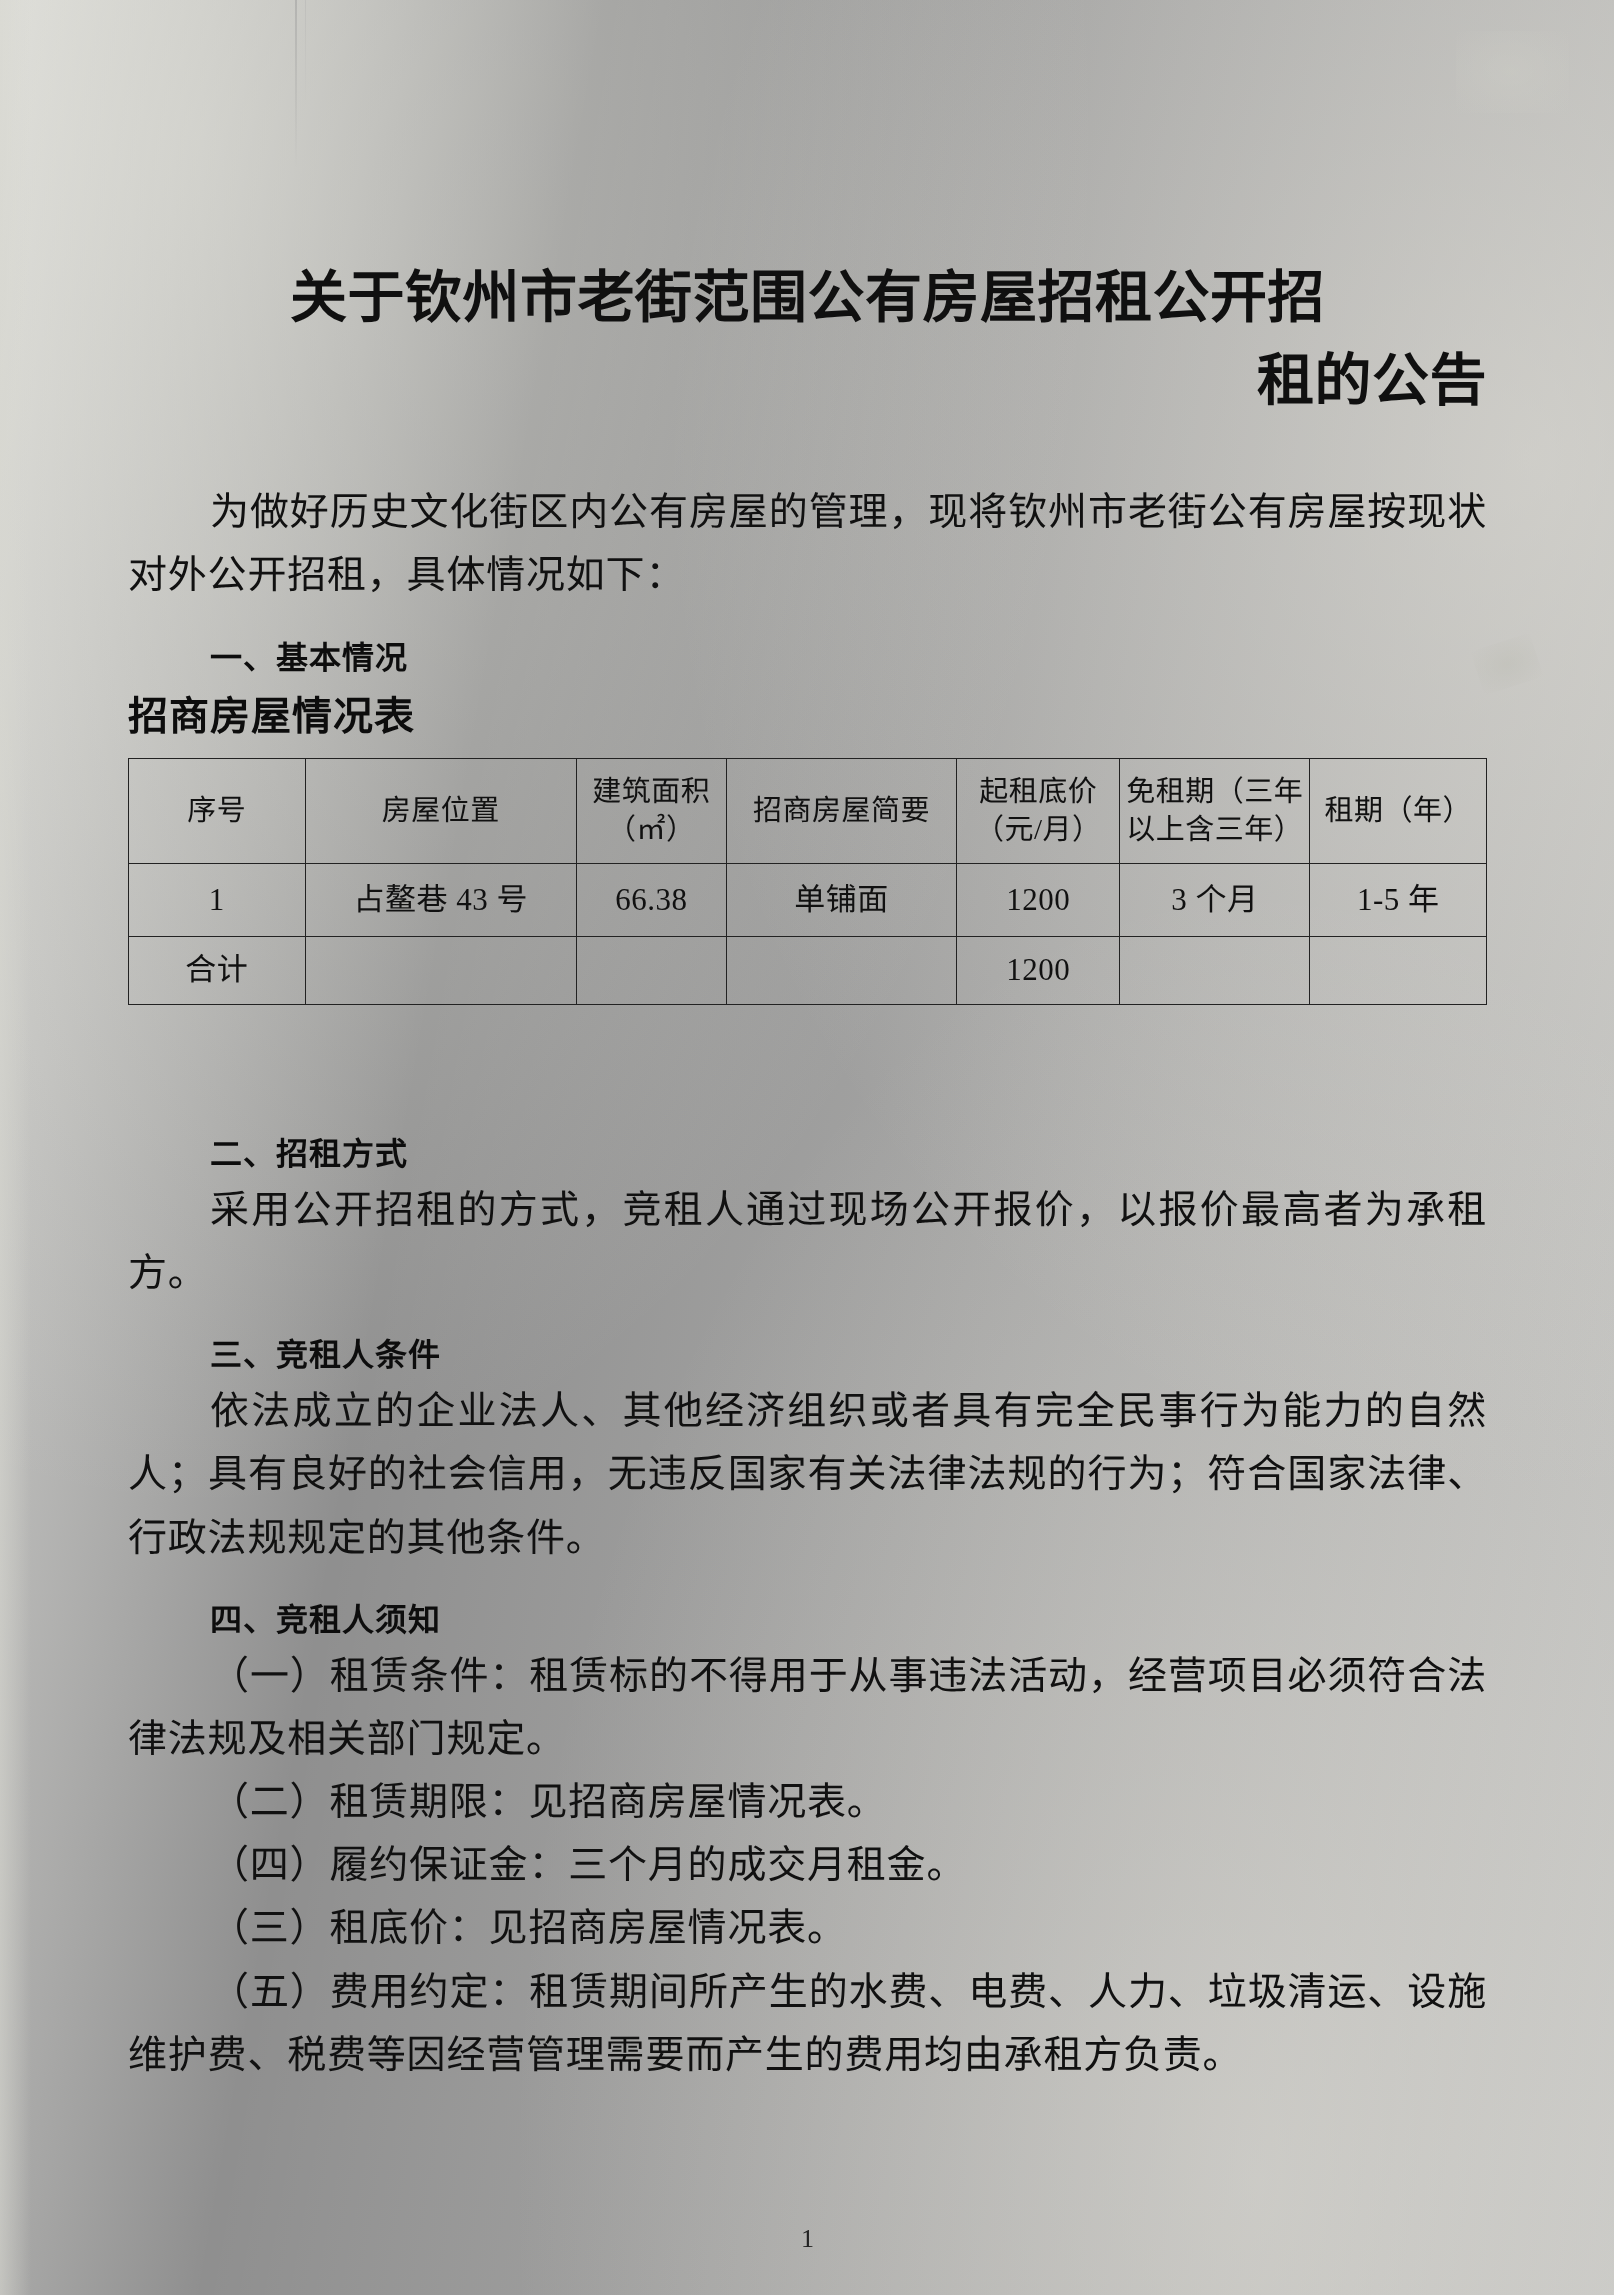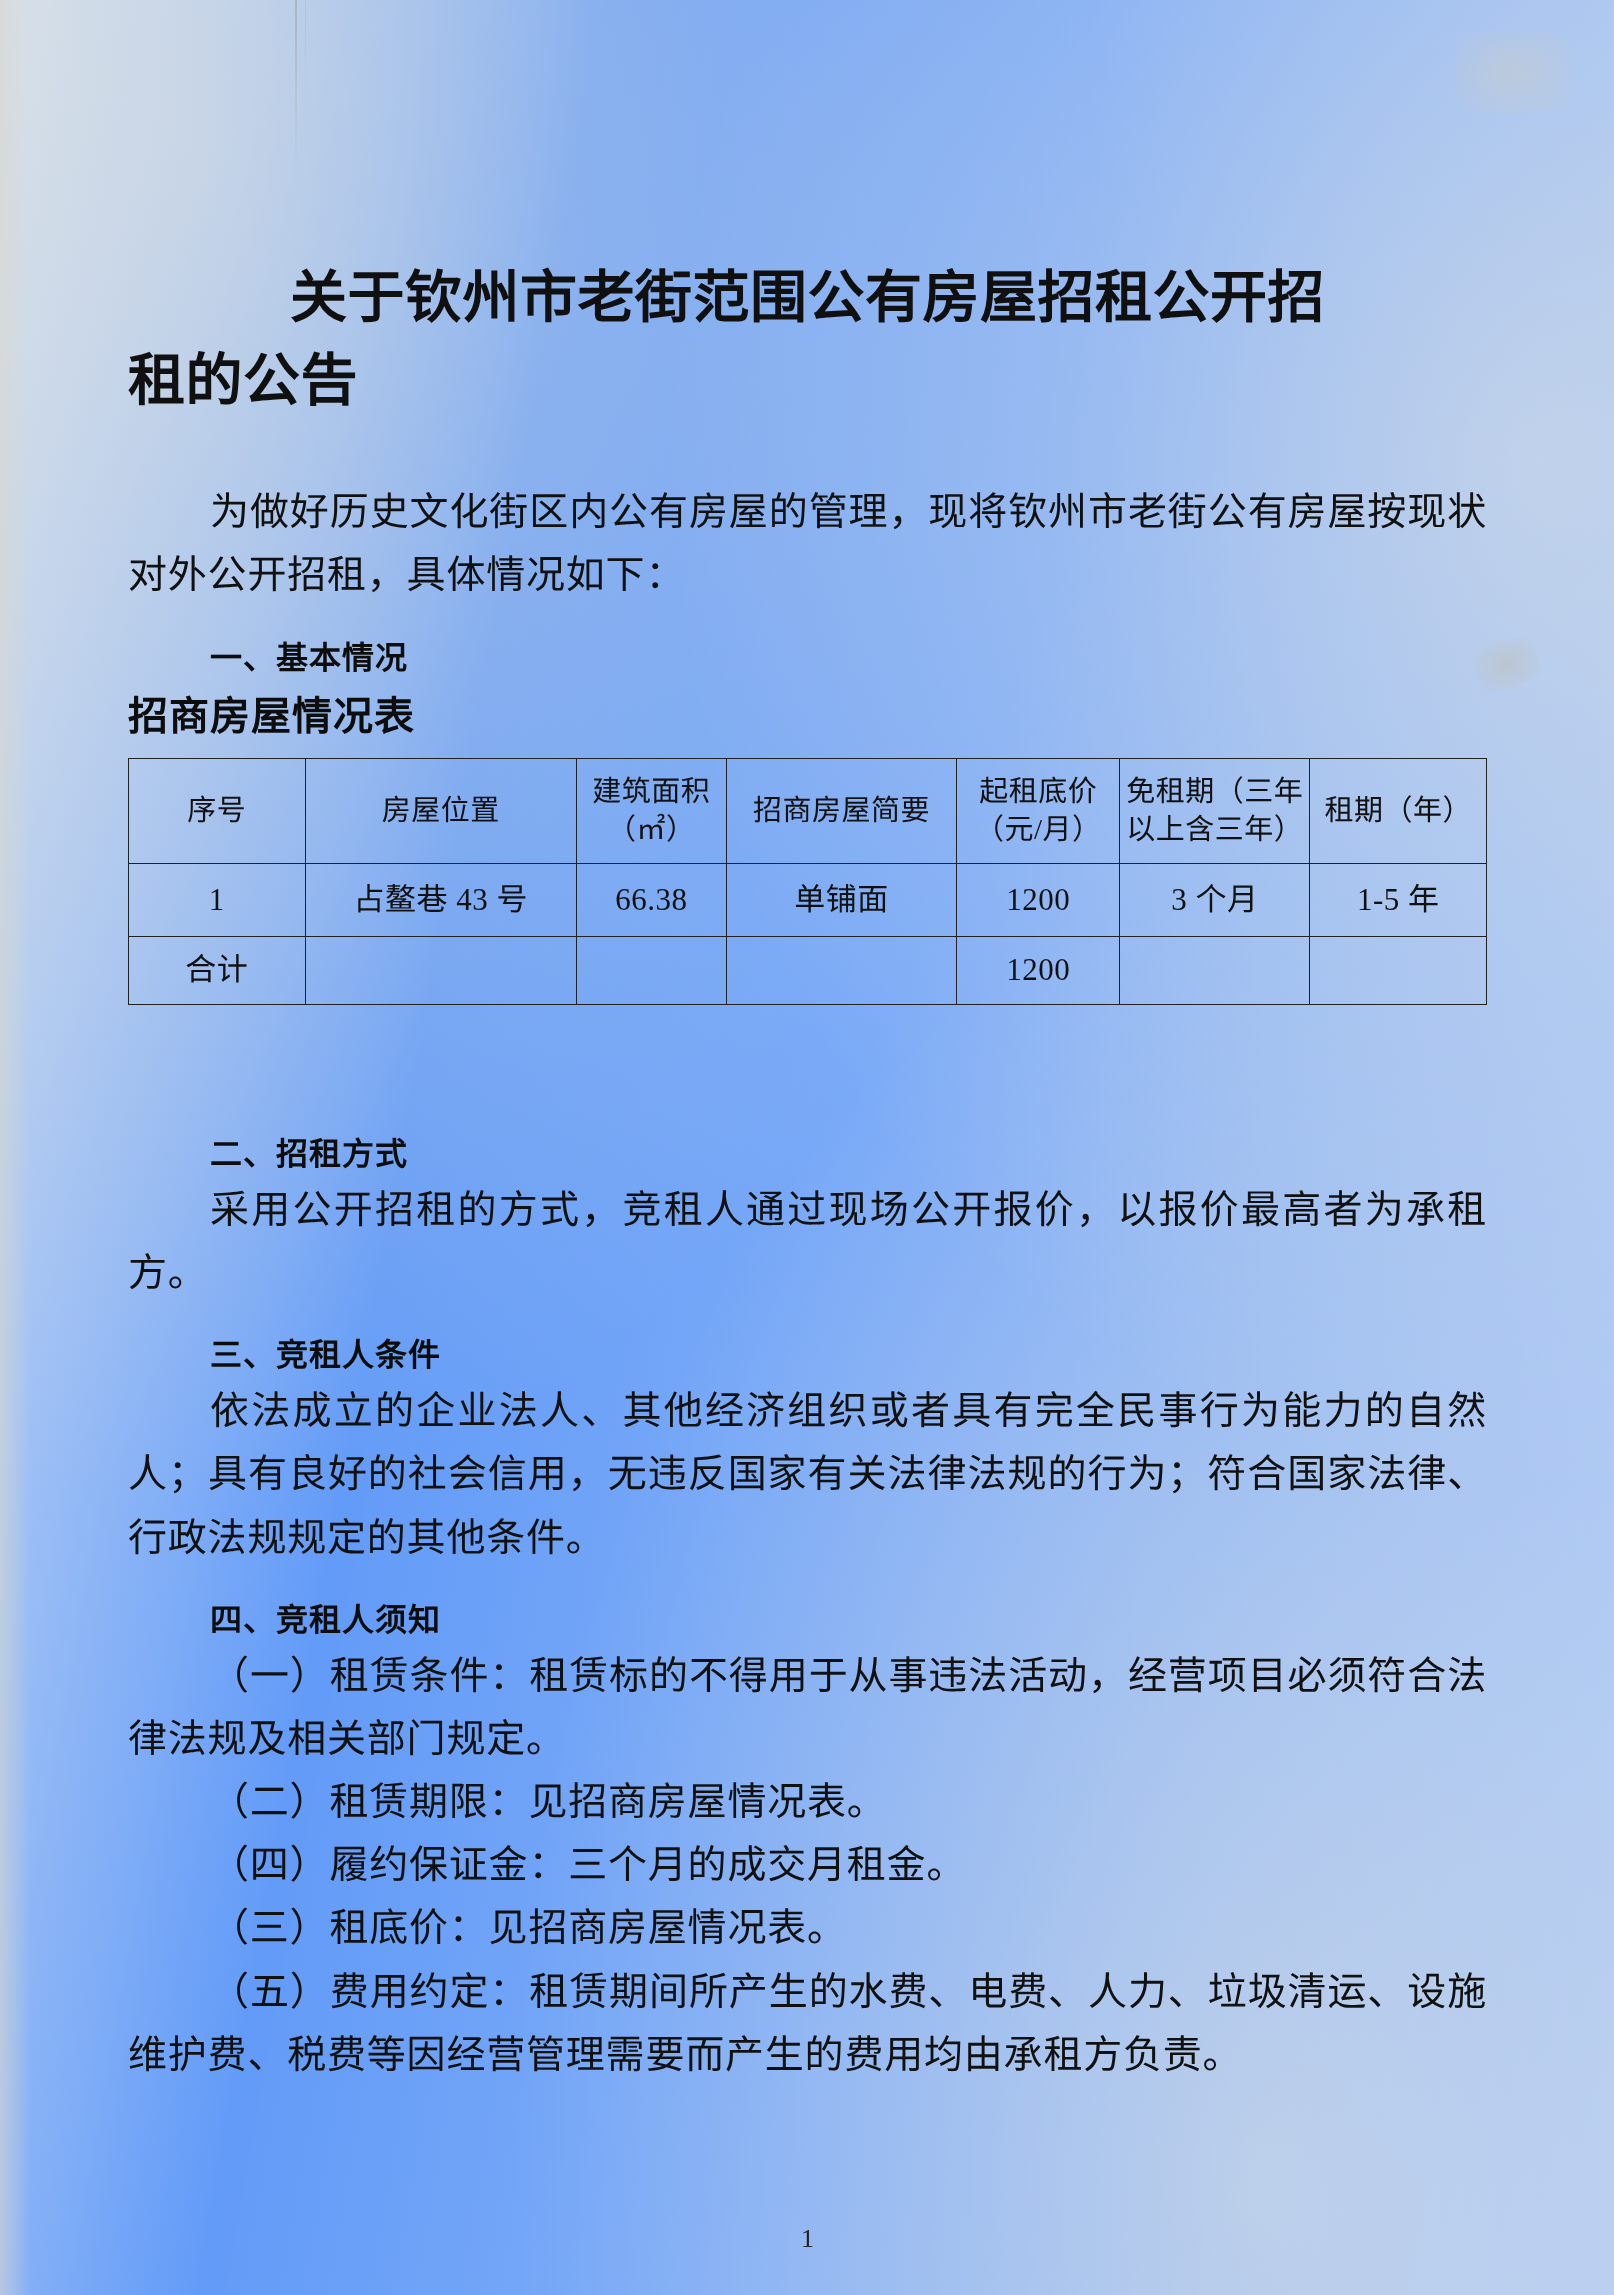--- a/index.html
+++ b/index.html
@@ -8,21 +8,21 @@
     background: #ffffff;
   }
   body {
     font-family: "Liberation Serif", "DejaVu Serif", serif;
   }
   .page {
     position: relative;
     width: 1615px;
     height: 2295px;
     margin: 0 auto;
-    background: #3b82f6;
+    background: #737373;
     overflow: hidden;
   }
   
   .page::before {
     content: "";
     position: absolute;
     inset: 0;
     background:
       radial-gradient(ellipse at 12% 6%, rgba(226,226,218,0.55) 0%, rgba(255,255,255,0) 45%),
       radial-gradient(ellipse at 95% 20%, rgba(232,230,222,0.5) 0%, rgba(255,255,255,0) 40%),
@@ -61,21 +61,21 @@
     font-family: "DejaVu Sans", "Liberation Sans", sans-serif;
     font-weight: 700;
     font-size: 57px;
     line-height: 1.45;
     text-align: center;
     color: #101010;
     letter-spacing: 0.5px;
   }
   .title-line-2 {
     display: block;
-    text-align: left;
+    text-align: right;
   }
 
   .para {
     margin: 0;
     font-size: 39px;
     line-height: 1.62;
     color: #111;
     text-align: justify;
     letter-spacing: 0.8px;
   }

